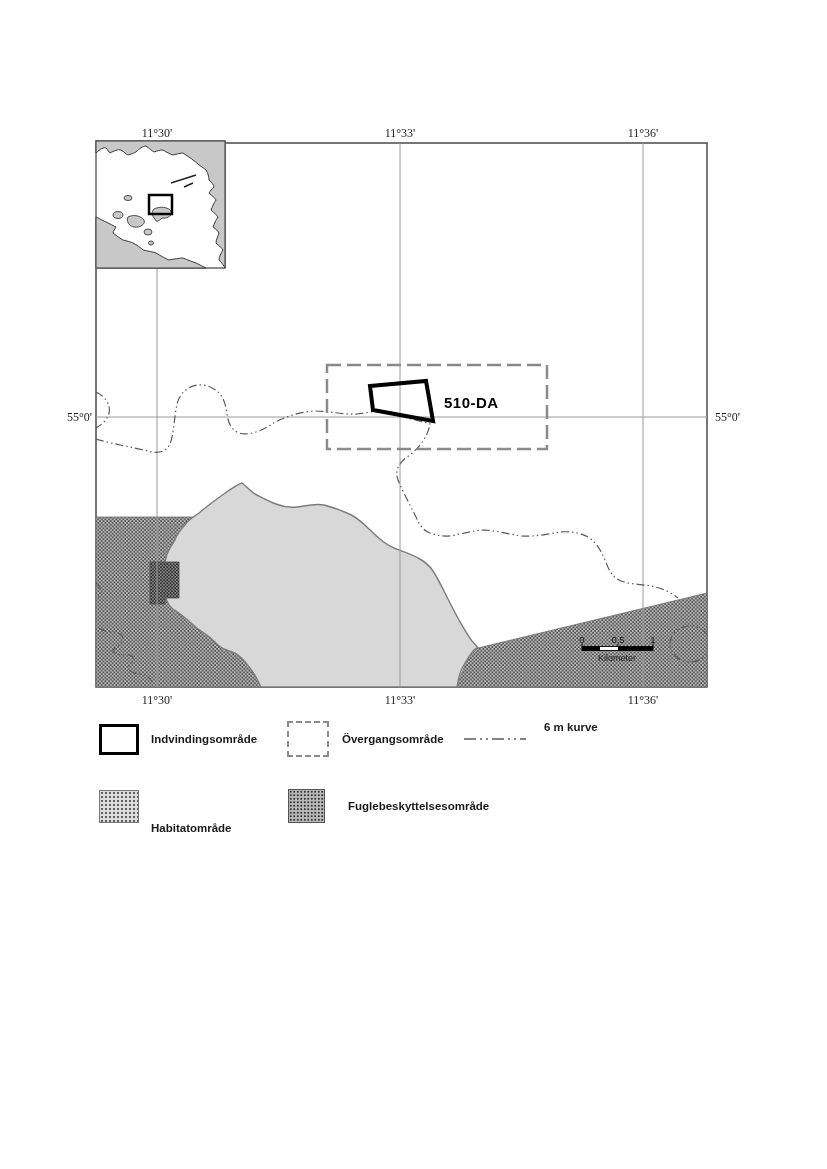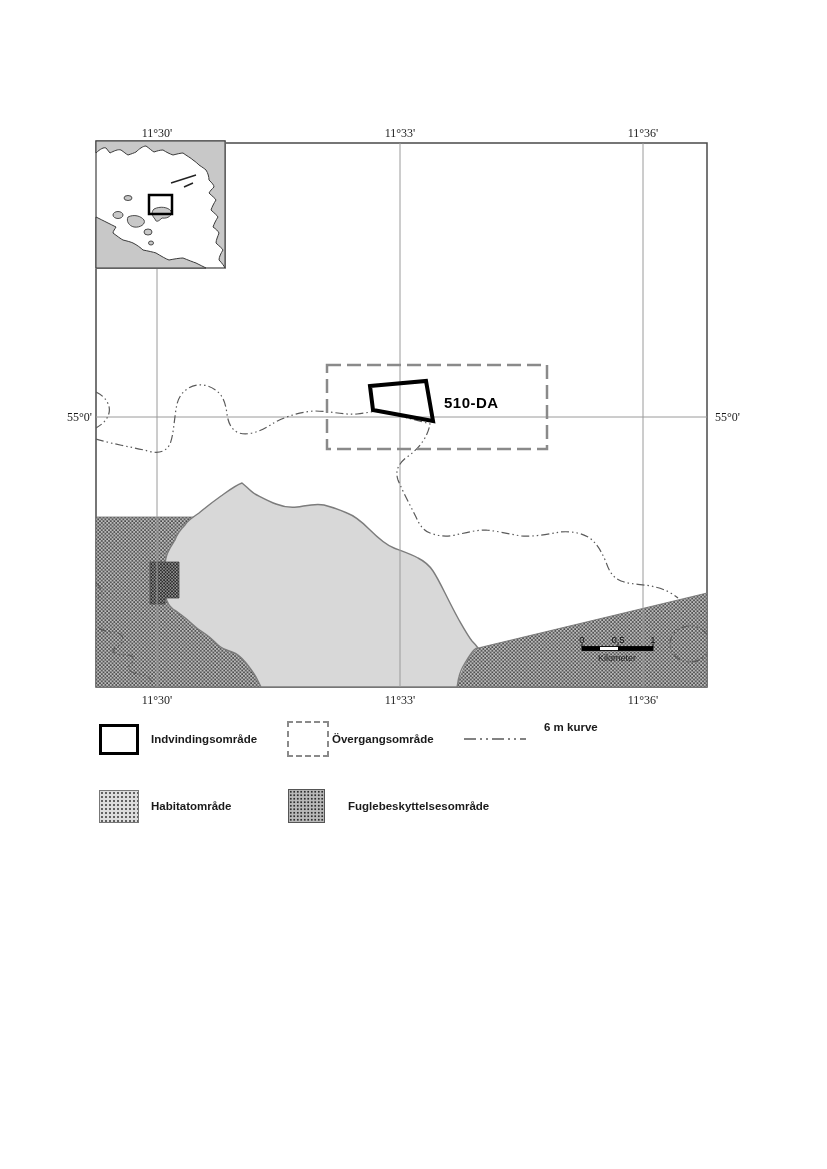--- a/index.html
+++ b/index.html
@@ -180,33 +180,33 @@
 
   <div>
 
     <div class="legend-item">
       <div class="sw sw-thick" style="left:99px;top:724px;width:40px;height:31px;"></div>
       <span class="legend-label" style="left:151px;top:733px;">Indvindingsområde</span>
     </div>
 
     <div class="legend-item">
       <div class="sw sw-dashed" style="left:287px;top:721px;width:42px;height:36px;"></div>
-      <span class="legend-label" style="left:332px;top:733px;">Övergangsområde</span>
+      <span class="legend-label" style="left:342px;top:733px;">Övergangsområde</span>
     </div>
 
     <div class="legend-item">
       <svg style="position:absolute;left:462px;top:732px;" width="66" height="14">
         <line x1="2" y1="7" x2="64" y2="7" stroke="#5a5a5a" stroke-width="1.3" stroke-dasharray="12 4 2 4 2 4"></line>
       </svg>
       <span class="legend-label" style="left:544px;top:721px;">6 m kurve</span>
     </div>
 
     <div class="legend-item">
       <div class="sw sw-habitat" style="left:99px;top:790px;width:40px;height:33px;"></div>
-      <span class="legend-label" style="left:151px;top:800px;">Habitatområde</span>
+      <span class="legend-label" style="left:151px;top:822px;">Habitatområde</span>
     </div>
 
     <div class="legend-item">
       <div class="sw sw-fugle" style="left:288px;top:789px;width:37px;height:34px;"></div>
       <span class="legend-label" style="left:348px;top:800px;">Fuglebeskyttelsesområde</span>
     </div>
 
   </div>
 </div>
 

